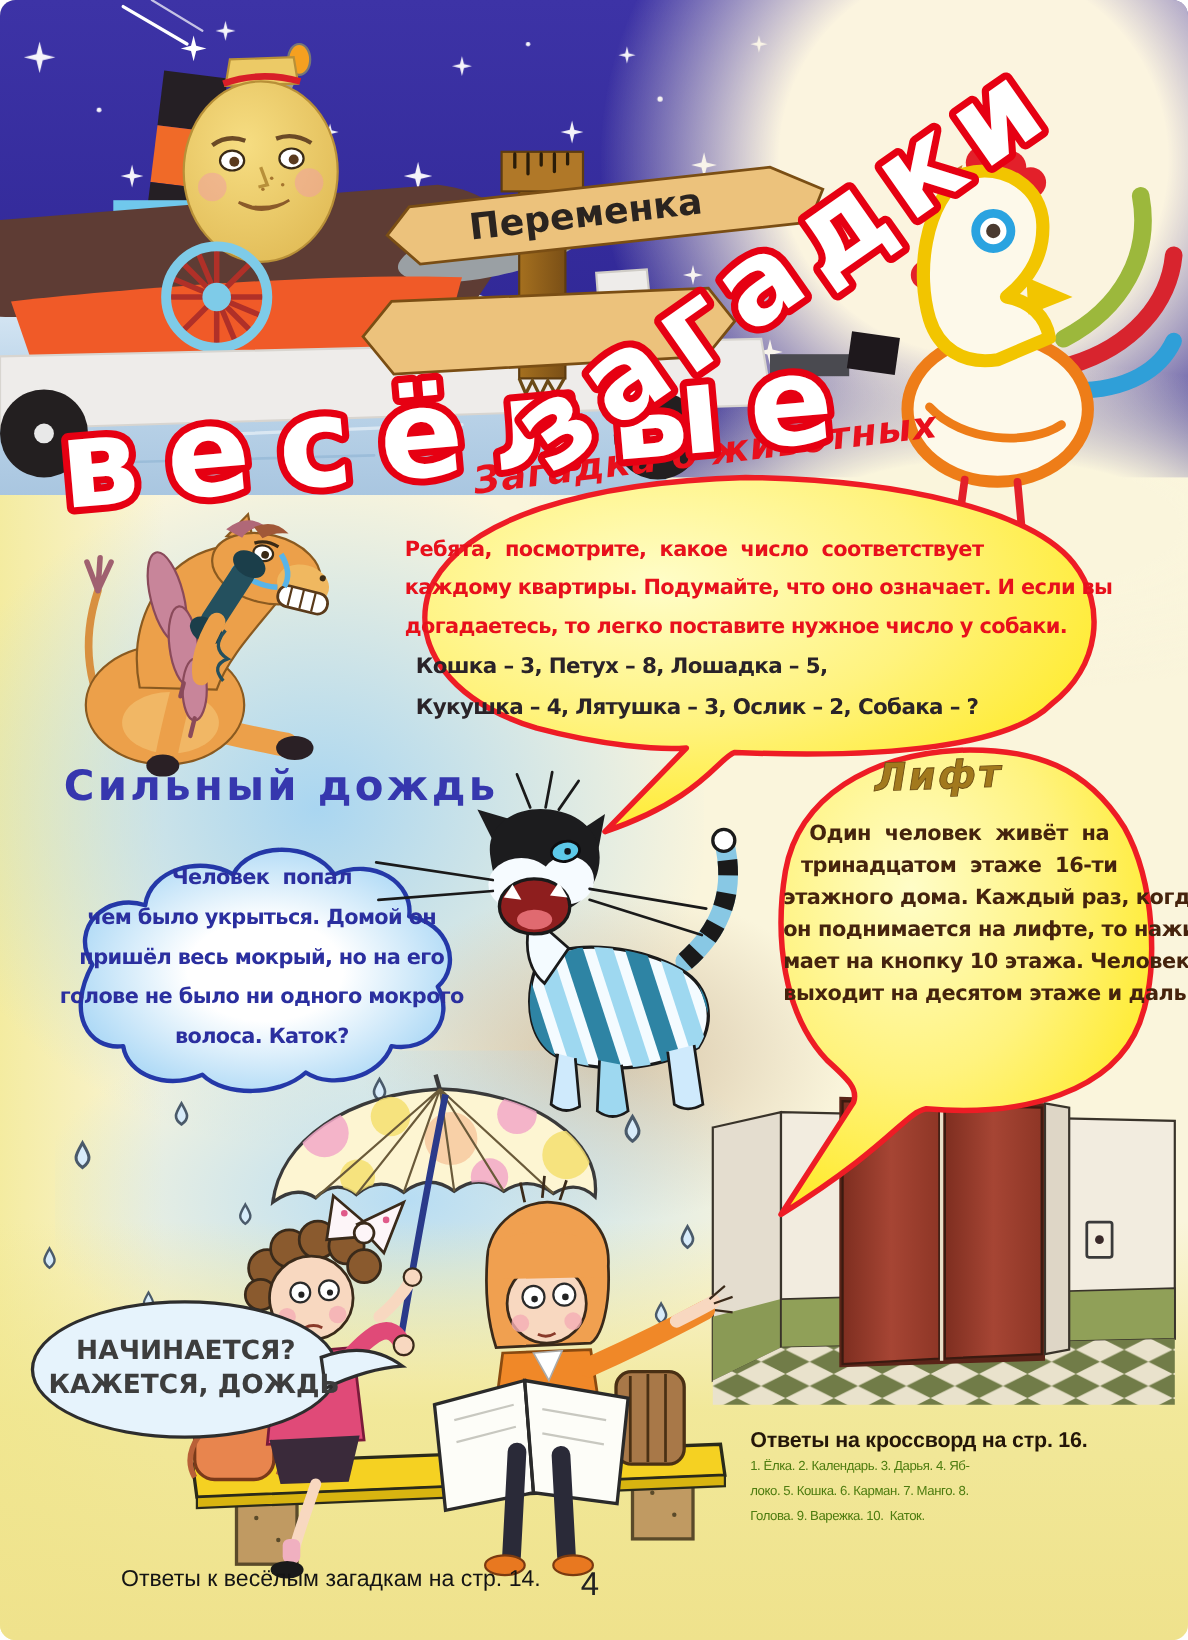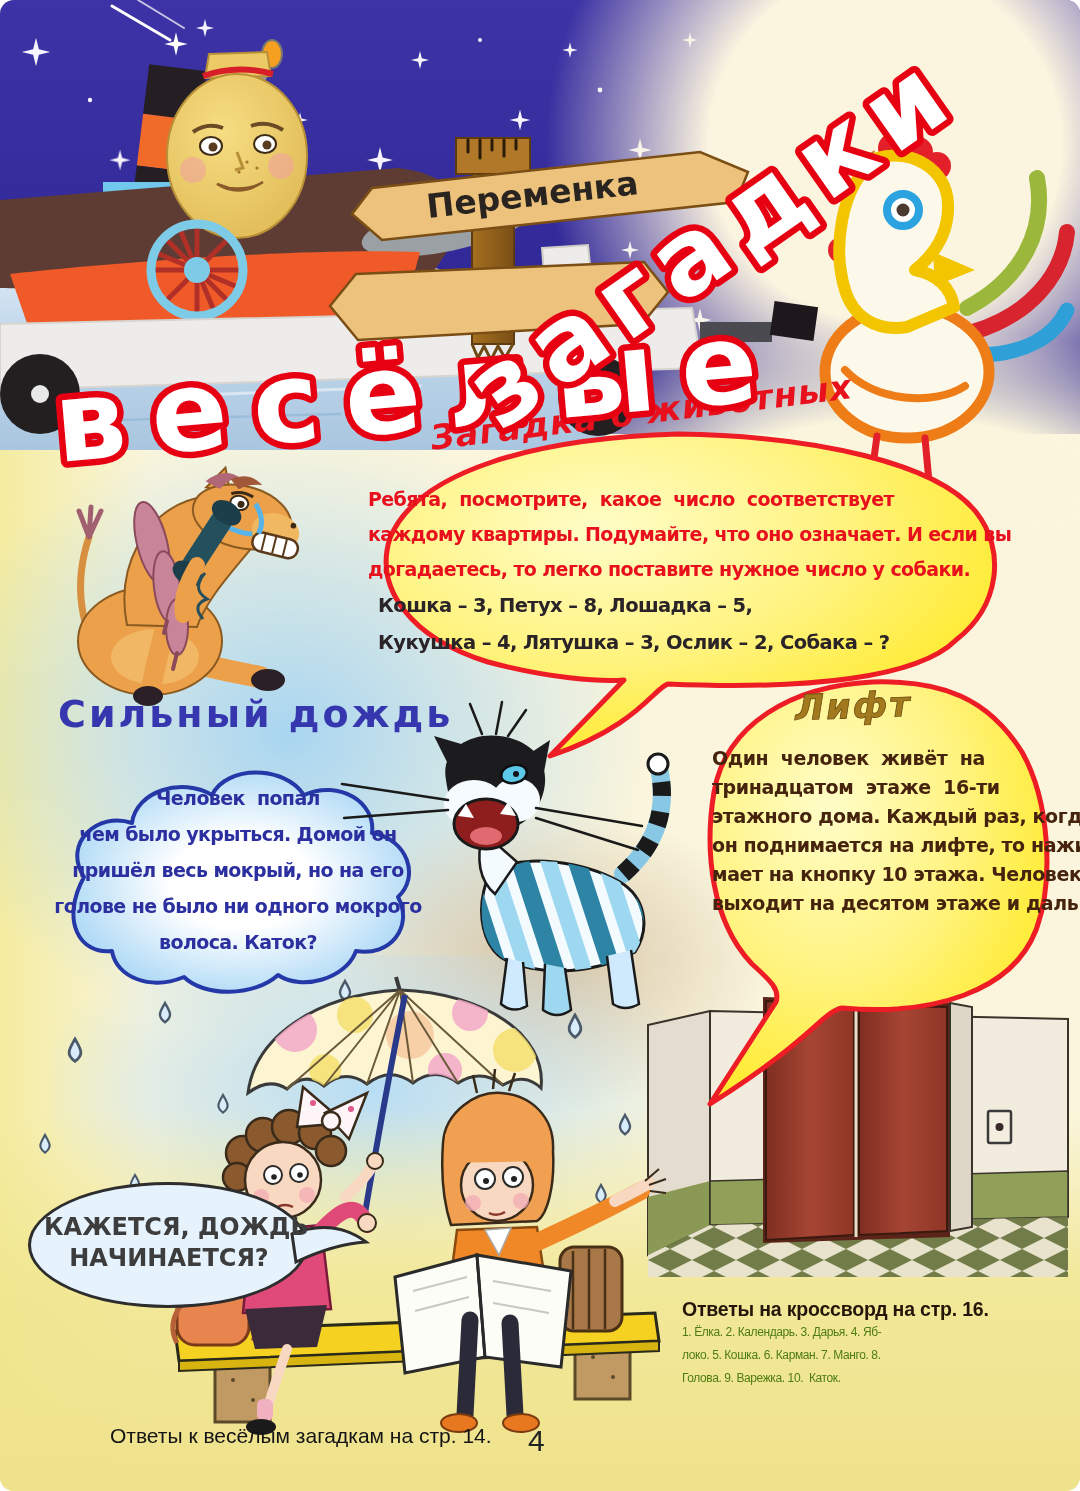--- a/index.html
+++ b/index.html
@@ -24,21 +24,21 @@
   .h-rain{left:58px;top:692px;font-weight:bold;font-size:38px;color:#3637ae;letter-spacing:3px;white-space:nowrap;}
   .h-lift{left:795px;top:686px;transform:rotate(-2deg);font-weight:bold;font-style:italic;font-size:35px;
      color:#a2791d;-webkit-text-stroke:.8px #6d4d13;letter-spacing:2px;white-space:nowrap;}
   
   .t-animals{left:368px;top:482px;width:630px;}
   .red-line{white-space:nowrap;font-weight:bold;font-size:19px;line-height:35px;color:#e8101c;letter-spacing:-.6px;}
   .blk-line{white-space:nowrap;font-weight:bold;font-size:19.5px;line-height:37px;color:#2a2328;letter-spacing:-.6px;padding-left:10px;}
   .t-animals .blk-line:first-of-type{margin-top:8px;}
   .t-rain{left:42px;top:780px;width:392px;text-align:center;}
   .cloud-line{white-space:nowrap;font-weight:bold;font-size:19px;line-height:36px;color:#2b2f9f;letter-spacing:-.6px;}
-  .t-lift{left:712px;top:744px;width:320px;text-align:left;}
+  .t-lift{left:712px;top:744px;width:320px;text-align:center;}
   .lift-line{white-space:nowrap;font-weight:bold;font-size:19px;line-height:29px;color:#45230d;letter-spacing:-.4px;}
   
   .speech{left:28px;top:1182px;width:274px;height:120px;background:#e6f3fc;border:3px solid #2d2d2d;
      border-radius:50% / 50%;}
   .speech-text{left:44px;top:1212px;width:250px;text-align:center;}
   .speech-line{font-weight:bold;font-size:24px;line-height:31px;color:#3d3d3d;white-space:nowrap;
      font-family:"DejaVu Sans",sans-serif;}
   
   .answers{left:682px;top:1298px;width:340px;font-family:"Liberation Sans",sans-serif;}
   .ans-title{font-weight:bold;font-size:19.5px;color:#241608;letter-spacing:-.2px;white-space:nowrap;}
@@ -553,22 +553,22 @@
 
     <path d="M330,222 C344,210 352,200 358,190" stroke="#f8d8c0" stroke-width="11" fill="none" stroke-linecap="round"></path>
     <circle cx="360" cy="186" r="8" fill="#f8d8c0" stroke="#3a2a1a" stroke-width="2"></circle>
   </svg>
 
   <div class="abs speech"></div>
   <svg class="abs" style="left:292px;top:1216px" width="80" height="60" viewBox="0 0 80 60">
     <path d="M0,18 Q42,2 74,26 Q42,28 4,46 Z" fill="#e6f3fc" stroke="#2d2d2d" stroke-width="3"></path>
   </svg>
   <div class="abs speech-text">
+    <span style="display:block" class="speech-line">НАЧИНАЕТСЯ?</span>
     <span style="display:block" class="speech-line">КАЖЕТСЯ, ДОЖДЬ</span>
-    <span style="display:block" class="speech-line">НАЧИНАЕТСЯ?</span>
   </div>
 
   <div class="abs answers">
     <div class="ans-title">Ответы на кроссворд на стр. 16.</div>
     <div class="ans-line">1. Ёлка. 2. Календарь. 3. Дарья. 4. Яб-</div>
     <div class="ans-line">локо. 5. Кошка. 6. Карман. 7. Манго. 8.</div>
     <div class="ans-line">Голова. 9. Варежка. 10.&nbsp; Каток.</div>
   </div>
 
   <div class="abs footer">Ответы к весёлым загадкам на стр. 14.</div>

